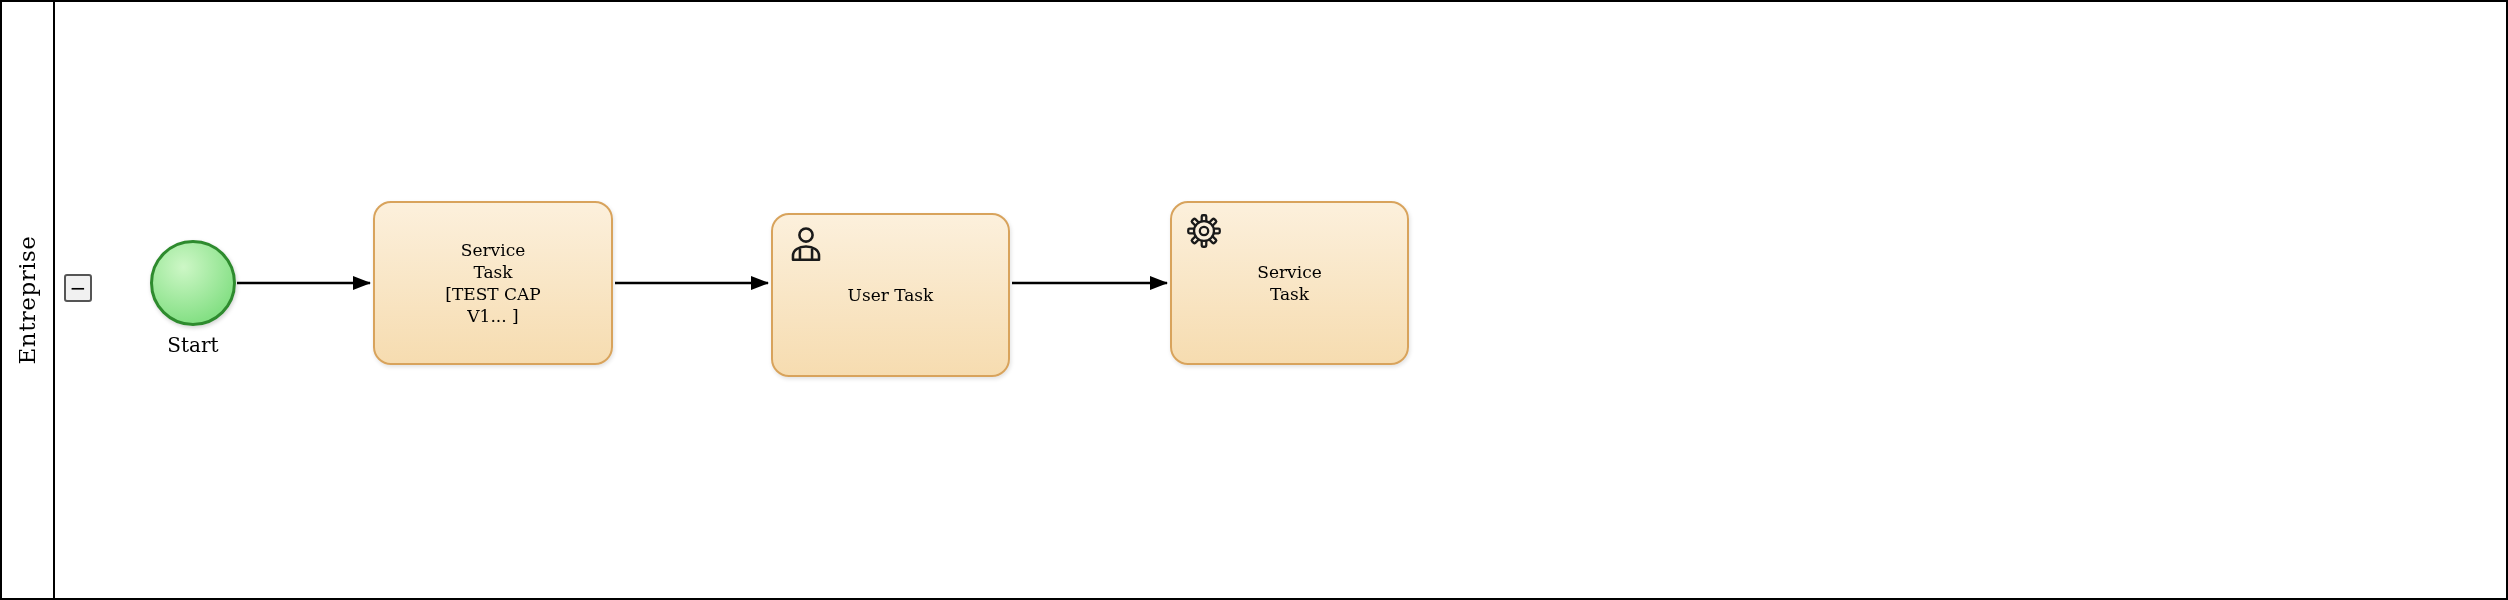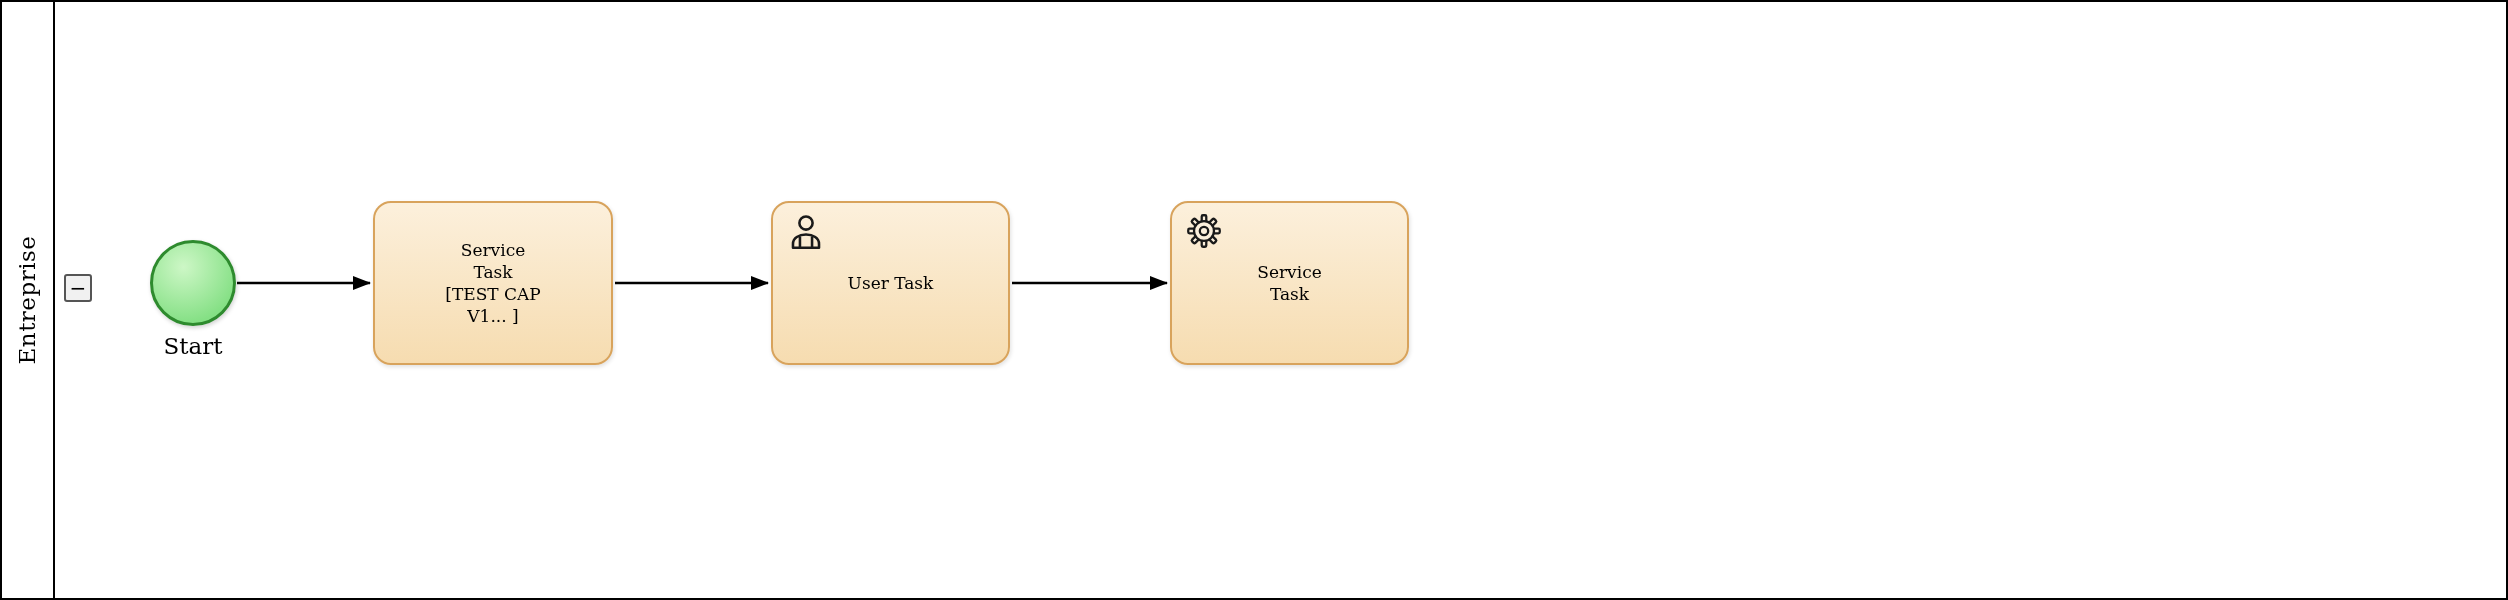--- a/index.html
+++ b/index.html
@@ -8,26 +8,26 @@
 
   
   .lane-header { position:absolute; left:0; top:0; width:53px; height:100%; border-right:2px solid #000; background:#ffffff; display:flex; align-items:center; justify-content:center; }
   .lane-label { transform:rotate(-90deg); white-space:nowrap; font-size:23px; letter-spacing:0.5px; }
 
   
   .collapse-btn { position:absolute; left:62px; top:272px; width:28px; height:28px; background:#f1f1f1; border:2px solid #555; border-radius:3px; display:flex; align-items:center; justify-content:center; font-size:20px; line-height:1; font-family:"DejaVu Sans", sans-serif; cursor:pointer; }
 
   
   .start-event { position:absolute; left:148px; top:238px; width:86px; height:86px; border-radius:50%; background:radial-gradient(circle at 38% 30%, #cdf7c6, #85e085 75%); border:3px solid #2e8b2e; box-shadow:1px 2px 4px rgba(0,0,0,0.18); cursor:pointer; }
-  .start-label { position:absolute; left:116px; top:331px; width:150px; text-align:center; font-size:23px; }
+  .start-label { position:absolute; left:116px; top:331px; width:150px; text-align:center; font-size:20px; }
 
   
   .task { position:absolute; top:199px; height:164px; border:2px solid #d8a35c; border-radius:18px; background:linear-gradient(#fcf0dc, #f6dcb0); box-shadow:1px 2px 4px rgba(0,0,0,0.12); display:flex; align-items:center; justify-content:center; text-align:center; font-size:17px; line-height:1.3; cursor:pointer; }
   .task1 { left:371px; width:240px; }
-  .task2 { left:769px; width:239px; }
+  .task2 { left:769px; width:239px;margin-top:12px; }
   .task3 { left:1168px; width:239px; }
   .task-text span { display:block; }
   .task-icon { position:absolute; left:11px; top:7px; }
 
   
   .flows { position:absolute; left:0; top:0; width:2508px; height:600px; pointer-events:none; }
 </style>
 </head>
 <body>
 

